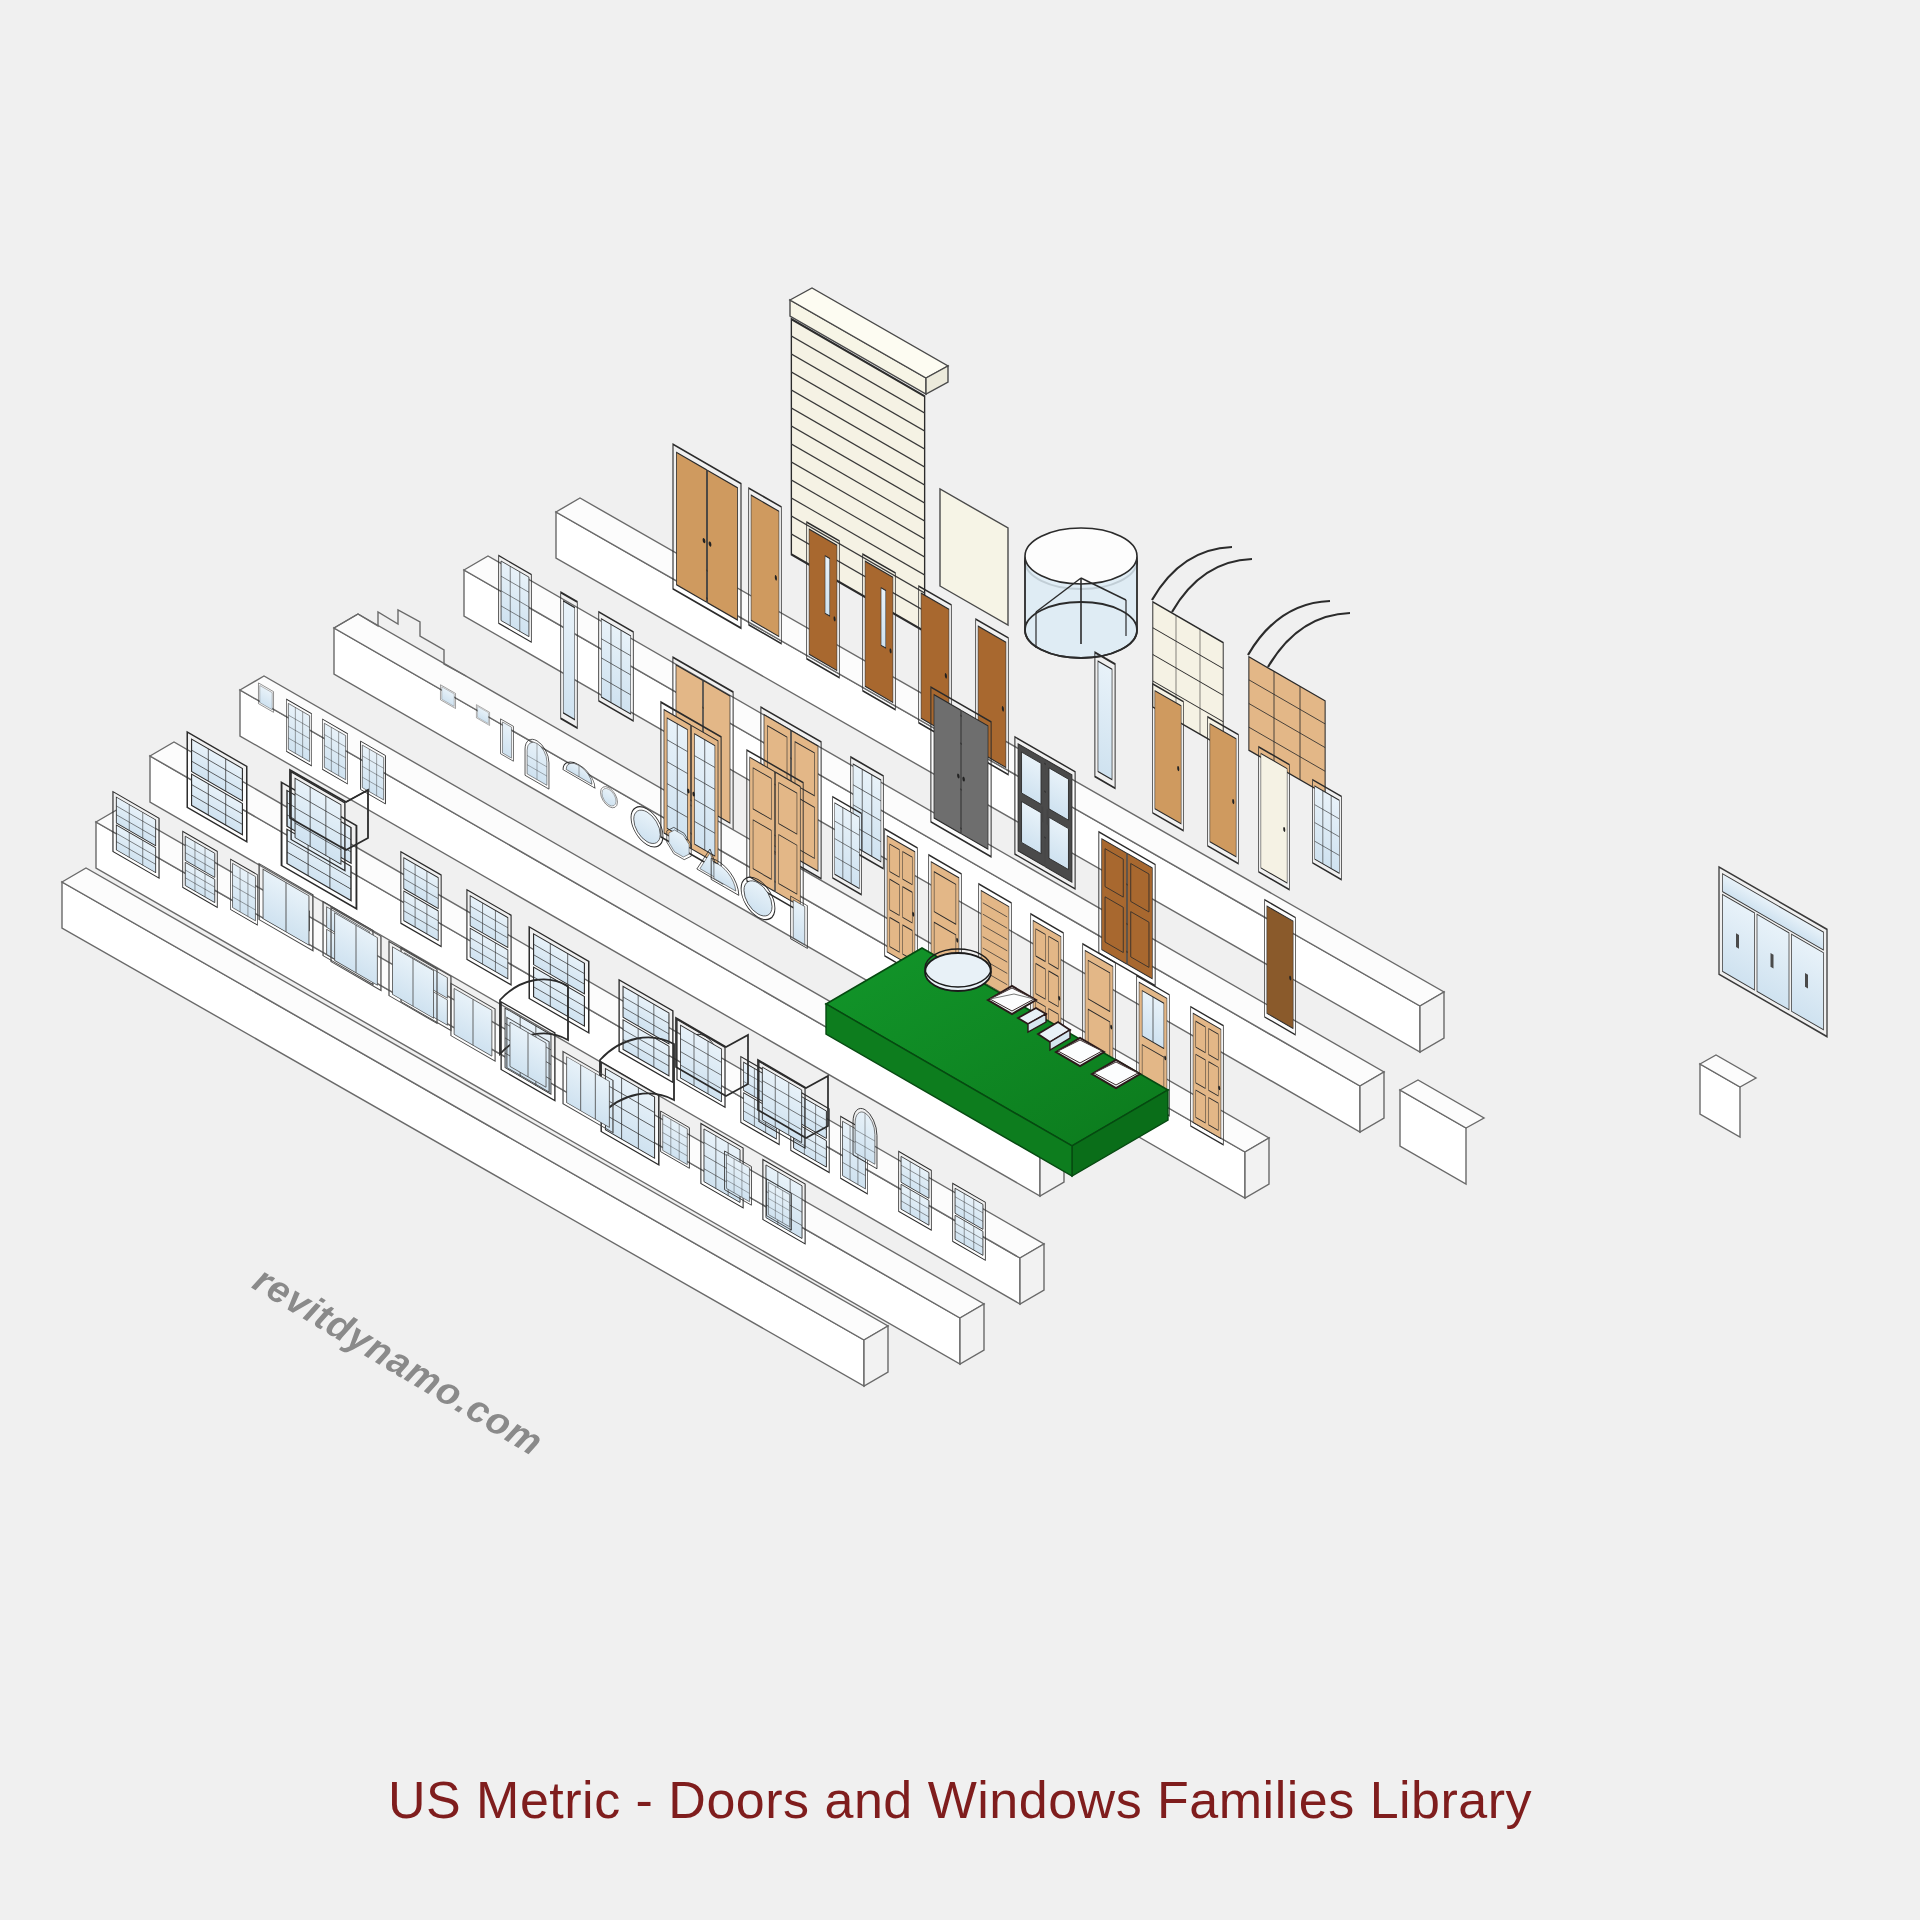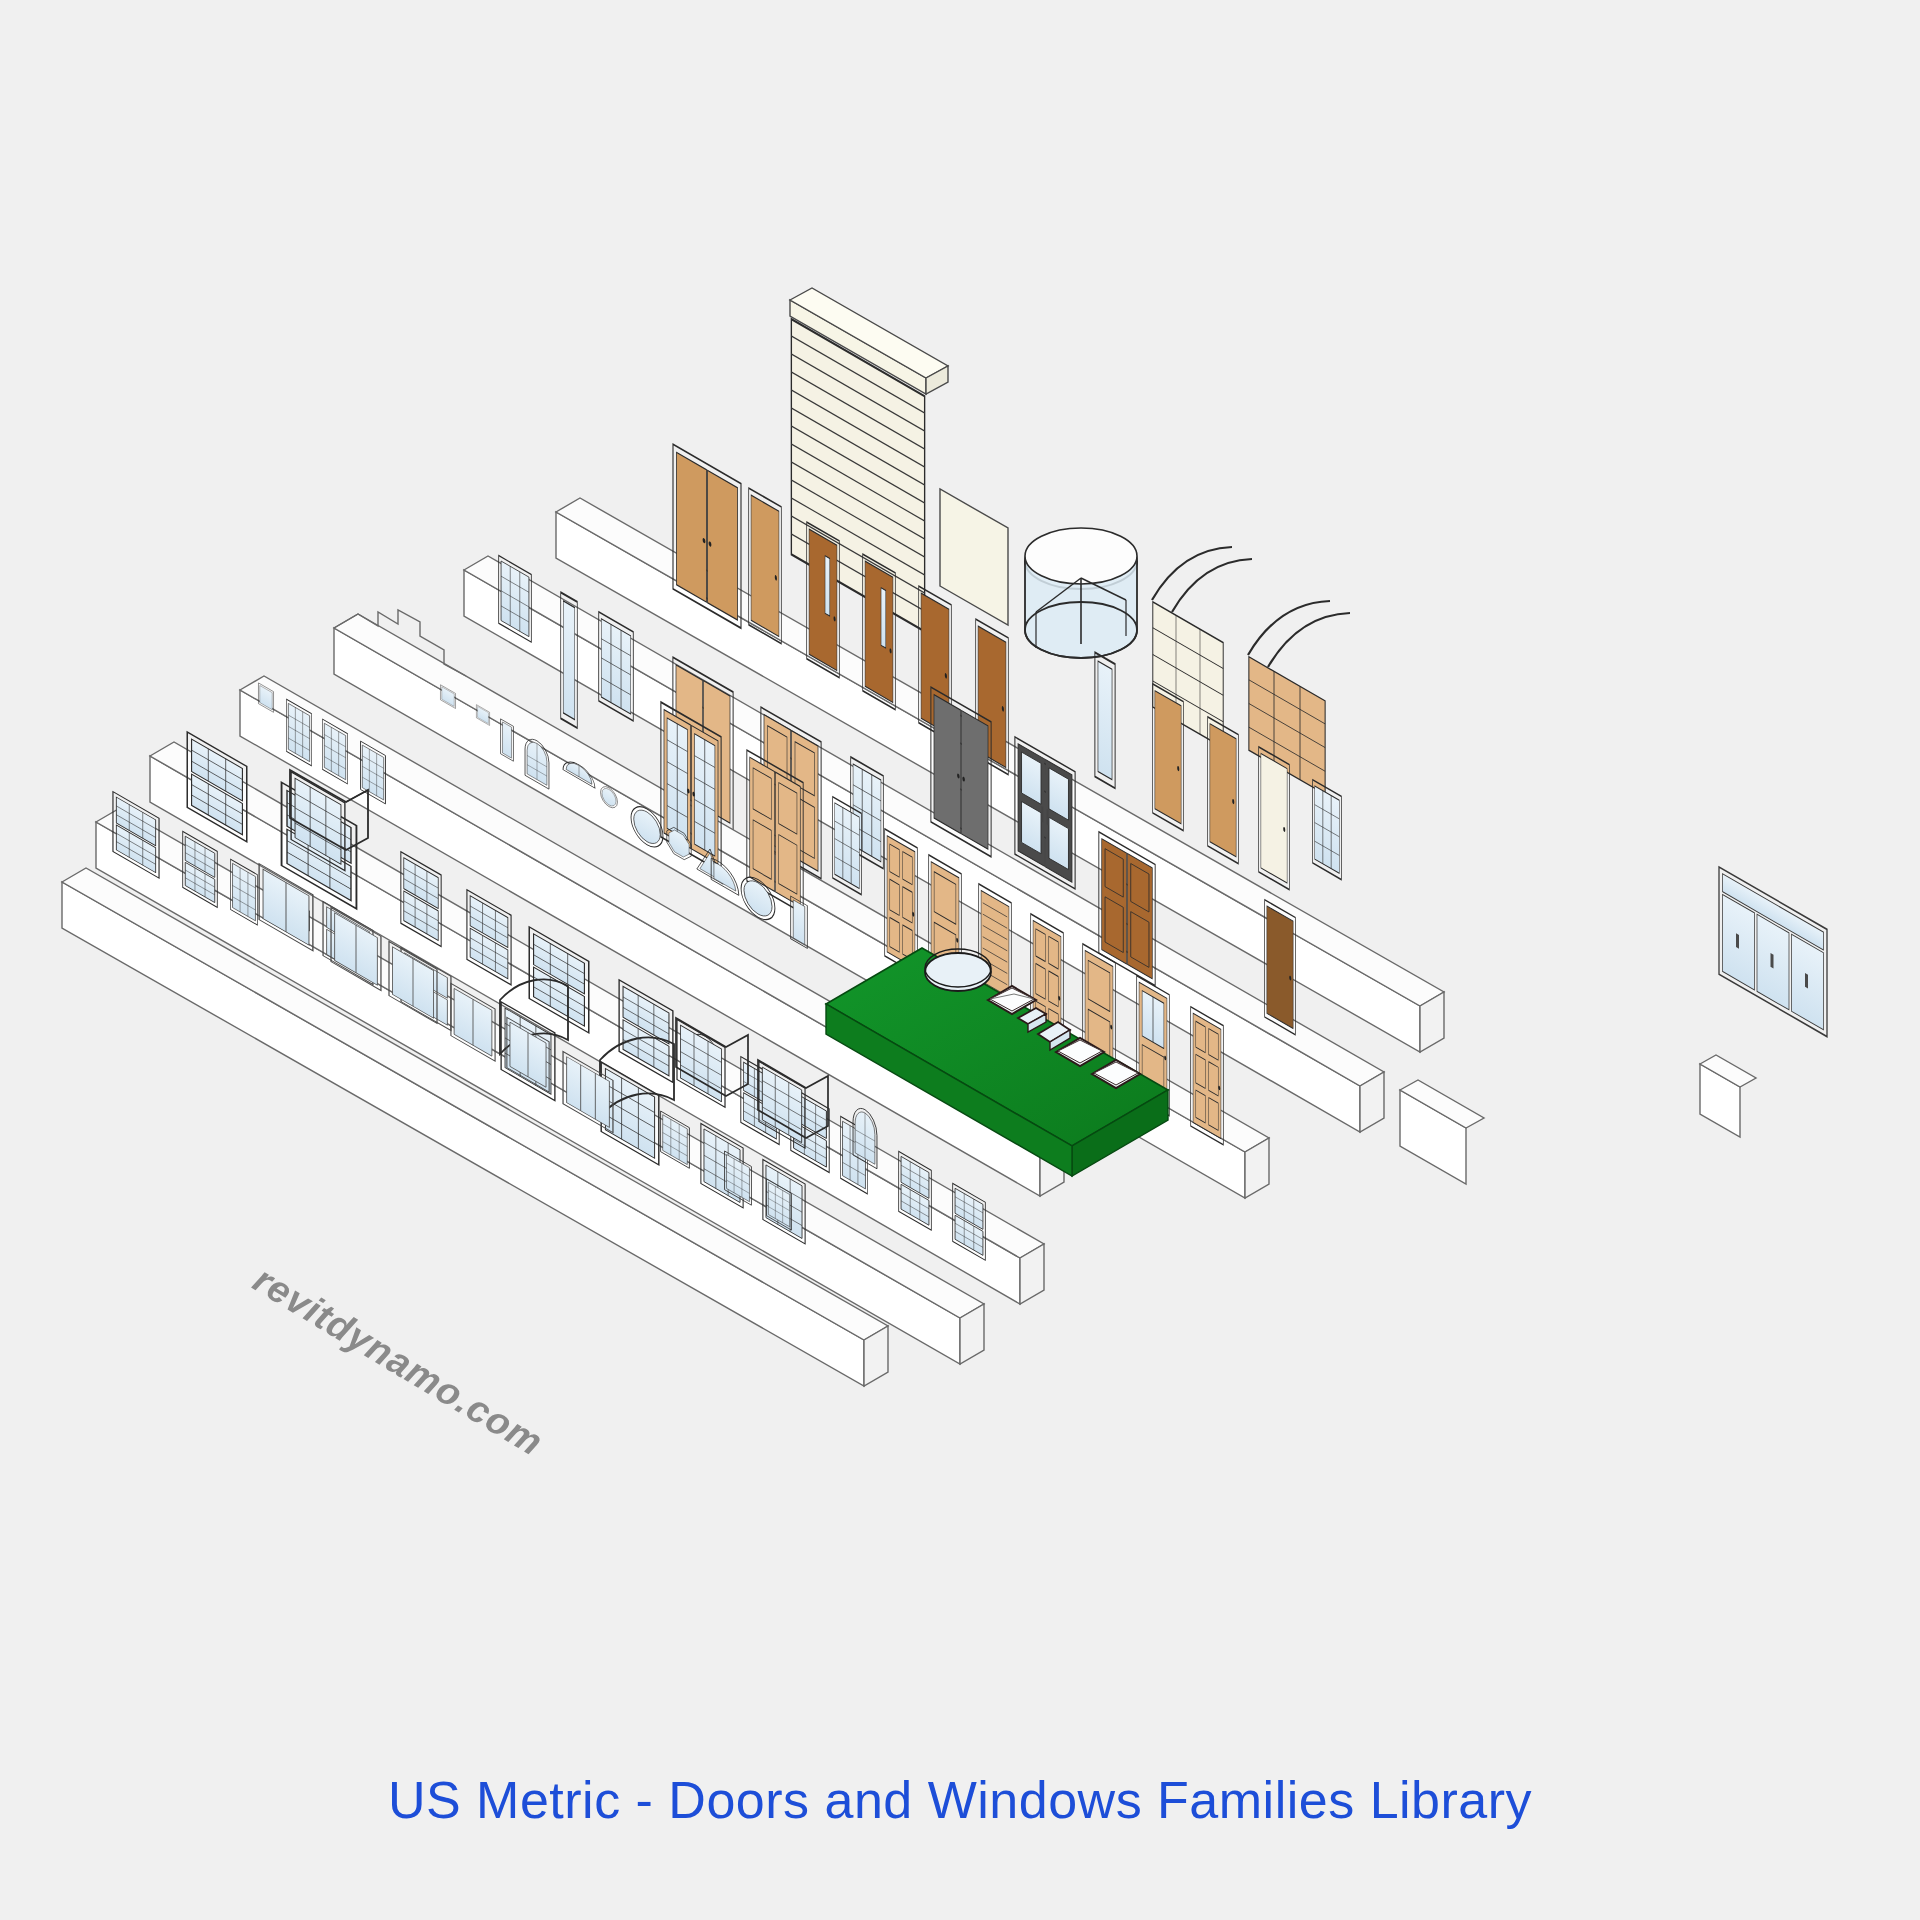--- a/index.html
+++ b/index.html
@@ -15,21 +15,21 @@
   svg#scene{position:absolute;left:0;top:0;width:1920px;height:1920px;display:block;}
 
   .title{
     position:absolute;
     left:0;right:0;
     top:1770px;
     text-align:center;
     font-size:52px;
     font-weight:400;
     letter-spacing:0.5px;
-    color:#1d4ed8;
+    color:#7f1d1d;
     font-family:"Liberation Sans", sans-serif;
     white-space:nowrap;
   }
   .watermark{
     position:absolute;
     left:268px;
     top:1258px;
     font-size:38px;
     font-style:italic;
     font-weight:700;

